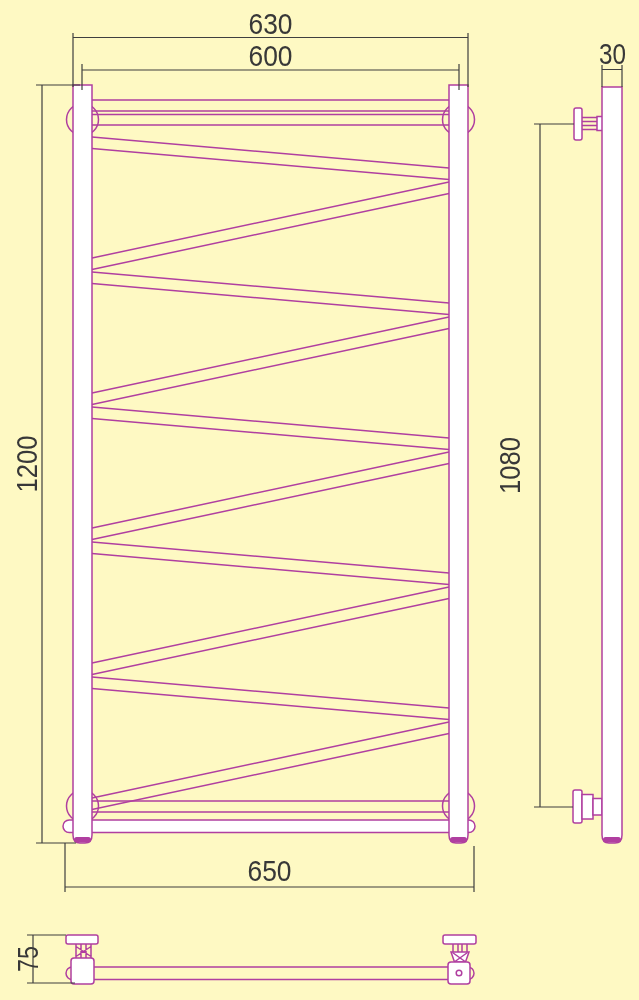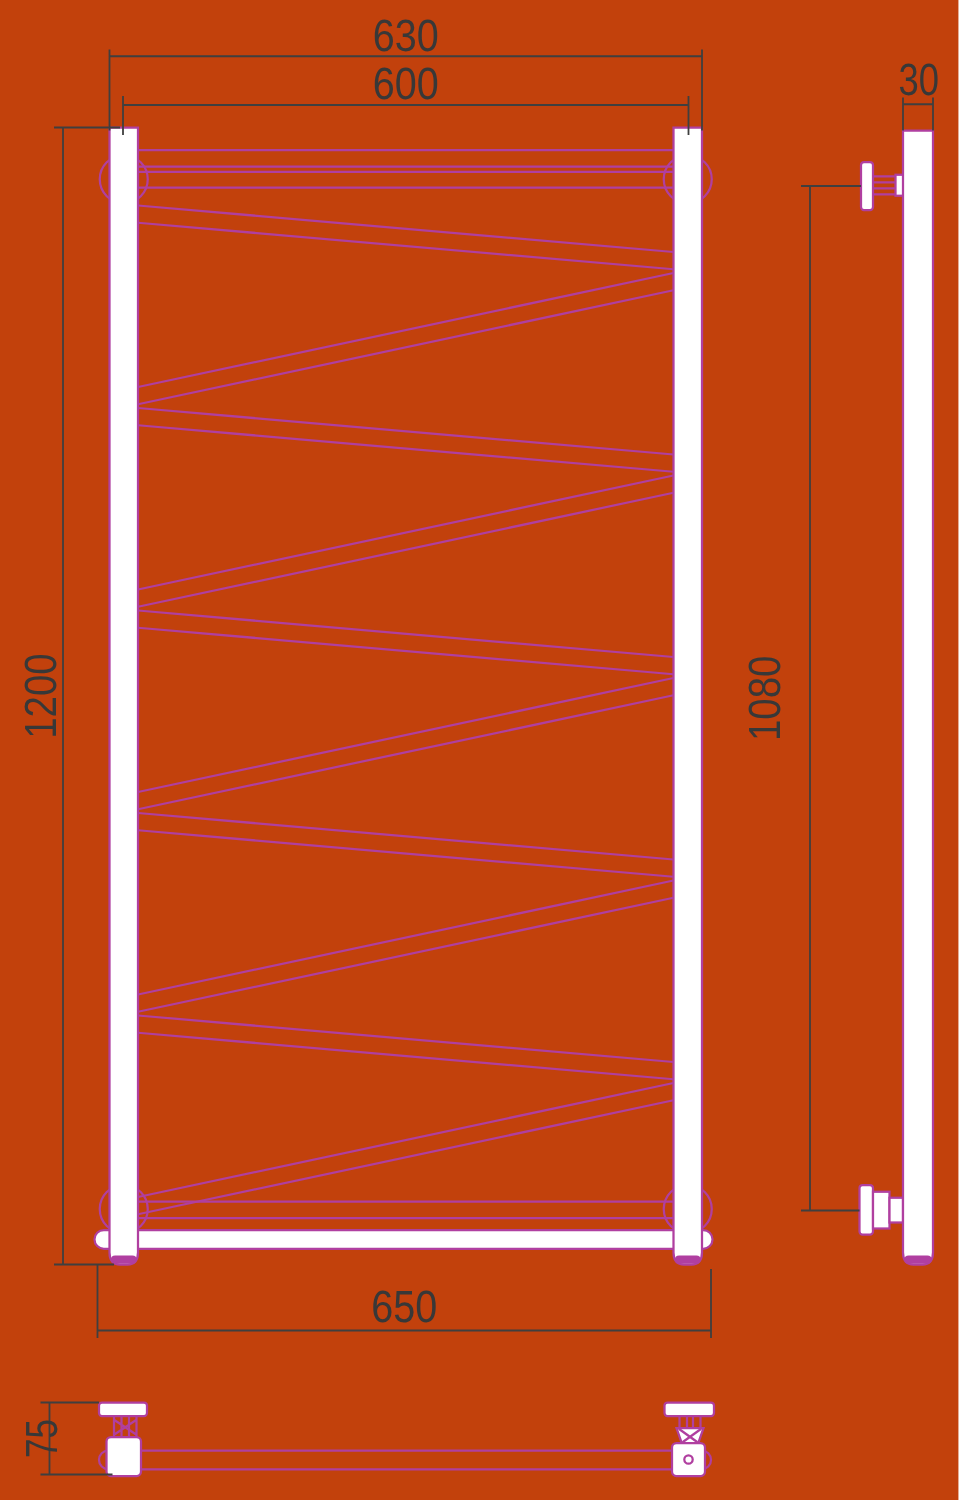--- a/index.html
+++ b/index.html
@@ -1,16 +1,16 @@
 <!DOCTYPE html>
 <html><head>
 <meta charset="utf-8">
 <style>
   html,body{margin:0;padding:0;background:#ffffff;}
-  .sheet{position:relative;width:639px;height:1000px;background:#c2410c;overflow:hidden;}
+  .sheet{position:relative;width:639px;height:1000px;background:#fef9c3;overflow:hidden;}
   svg{display:block;}
   text{font-family:"Liberation Sans", sans-serif;font-size:30px;fill:#383838;}
   .mg{stroke:#b03fa0;stroke-width:1.5;fill:none;}
   .mgf{stroke:#b03fa0;stroke-width:1.5;fill:#ffffff;}
   .mgsolid{fill:#b03fa0;stroke:none;}
   .dim{stroke:#3f3f3f;stroke-width:1.2;fill:none;}
 </style>
 </head>
 <body>
 

